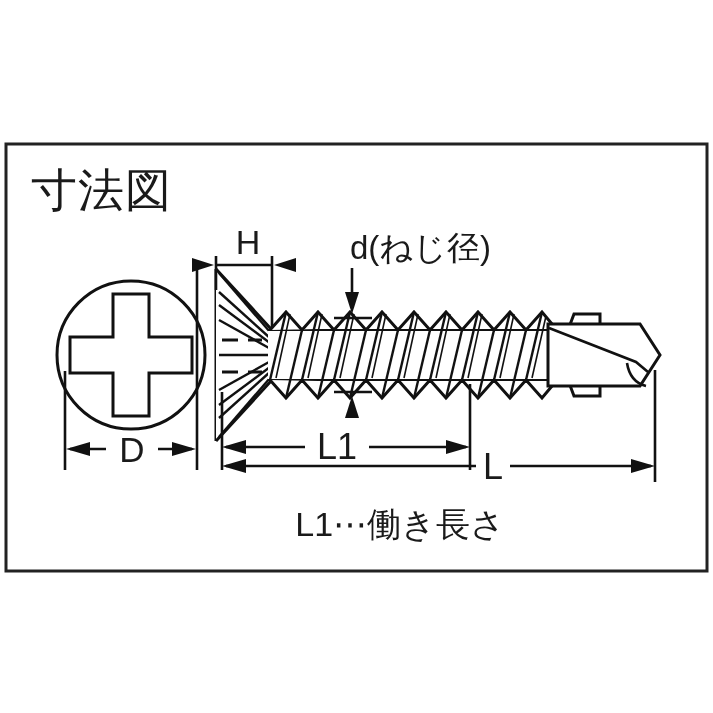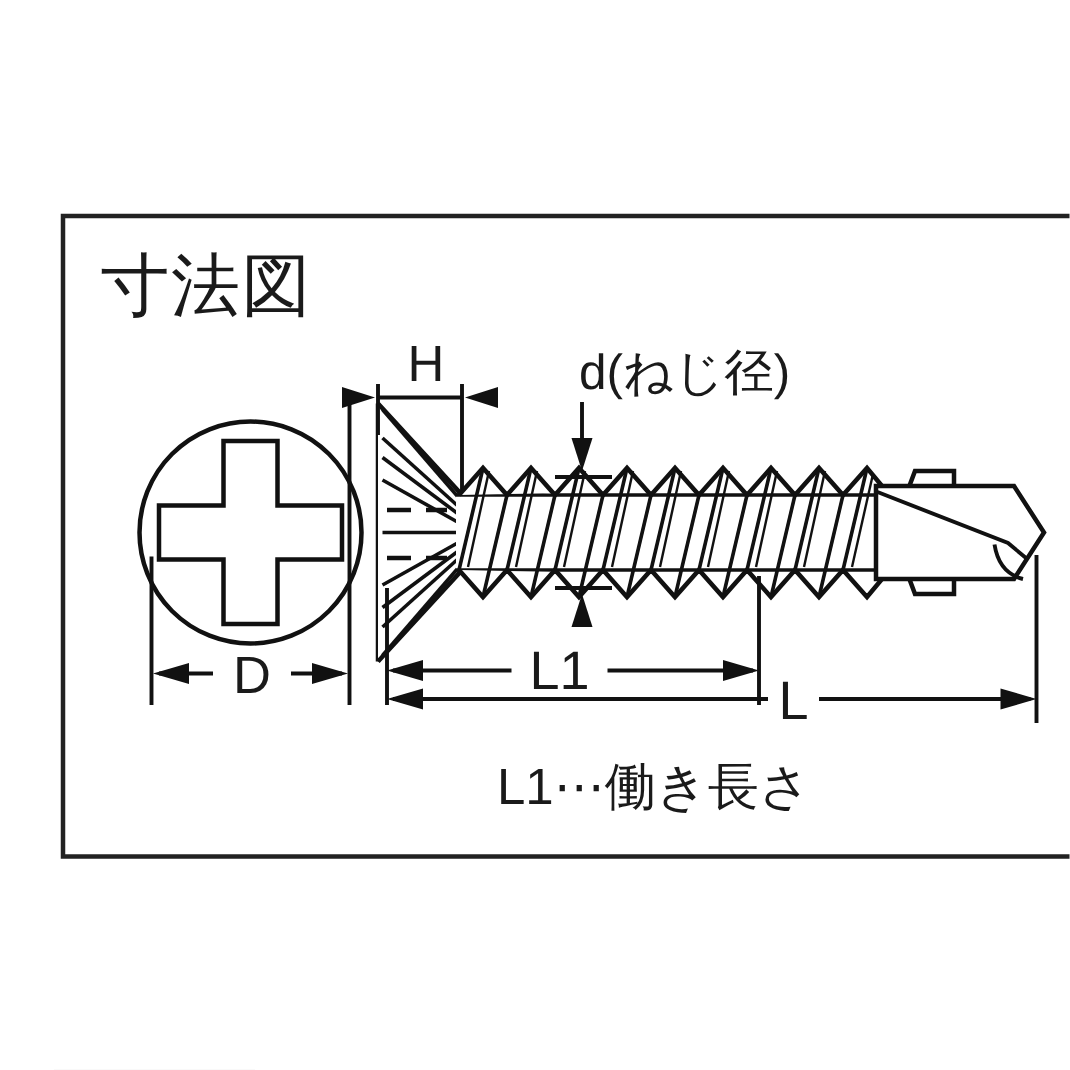--- a/index.html
+++ b/index.html
@@ -11,21 +11,20 @@
     width: 713px;
     height: 713px;
     font-family: "Liberation Sans", sans-serif;
     overflow: hidden;
   }
   #canvas {
     position: relative;
     width: 605px;
     height: 713px;
     background: #e5e5e5;
-    margin-left: 36px;
   }
   #drawing {
     position: absolute;
     left: 0;
     top: 0;
   }
   .txt {
     font-family: "Liberation Sans", sans-serif;
     fill: #1a1a1a;
   }

